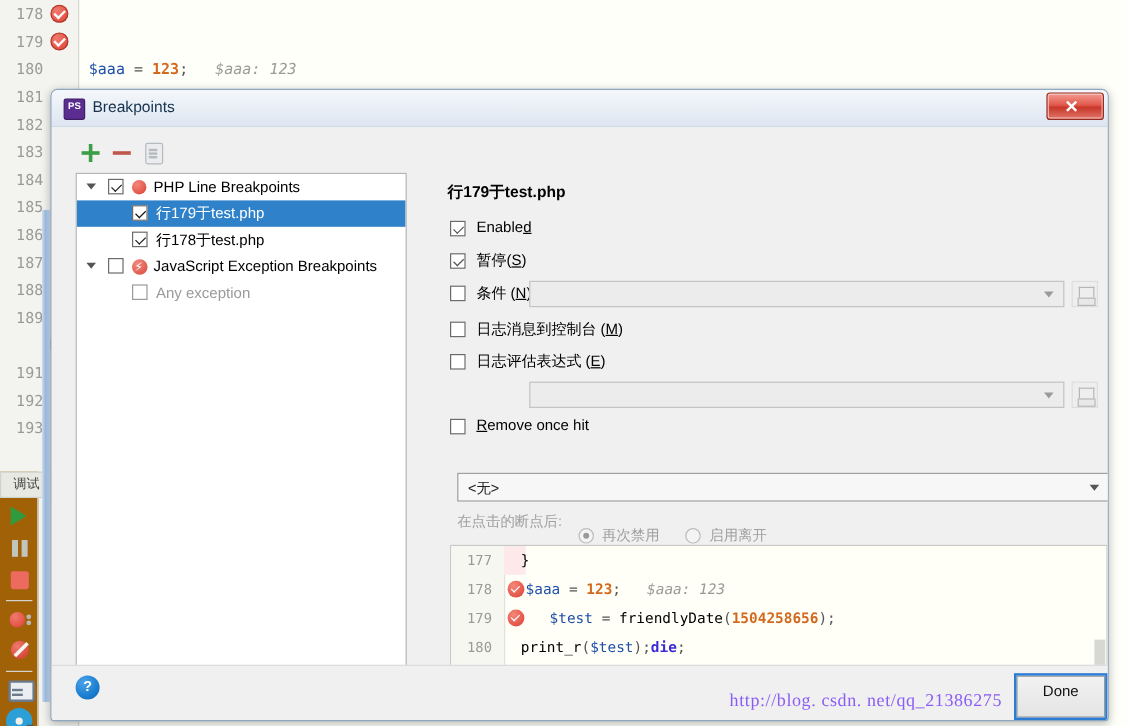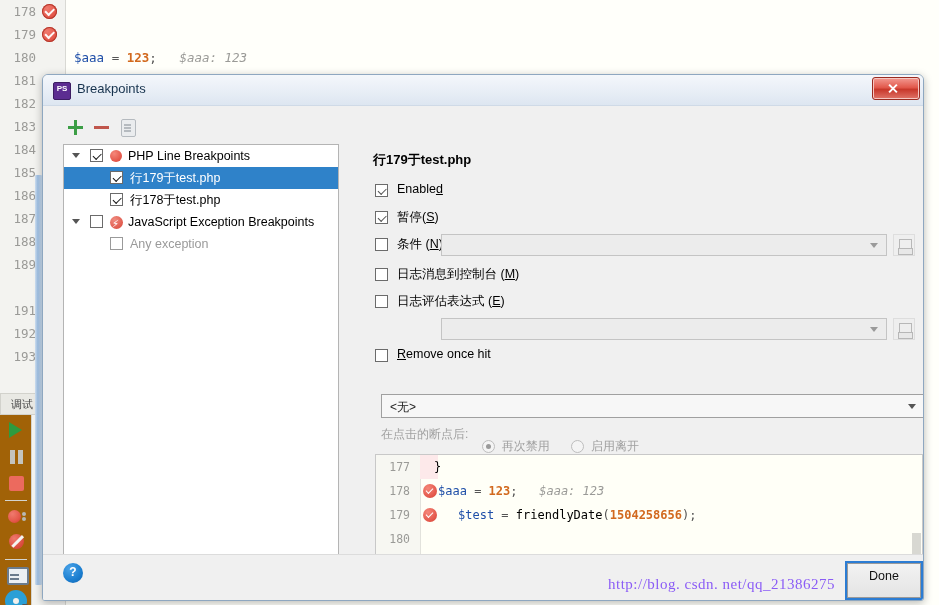--- a/index.html
+++ b/index.html
@@ -513,20 +513,21 @@
           <span class="pv-bp"></span>
           <span class="pv-code" style="left:62px;"><span class="tok-var">$aaa</span> <span class="tok-pun">=</span> <span class="tok-num">123</span><span class="tok-pun">;</span>   <span class="tok-cmt">$aaa: 123</span></span>
         </div>
         <div class="pv-line">
           <span class="pv-num">179</span>
           <span class="pv-bp"></span>
           <span class="pv-code" style="left:62px;margin-left:20px;"><span class="tok-var">$test</span> <span class="tok-pun">=</span> friendlyDate<span class="tok-pun">(</span><span class="tok-num">1504258656</span><span class="tok-pun">);</span></span>
         </div>
         <div class="pv-line">
           <span class="pv-num">180</span>
+          <span class="pv-code ind">print_r<span class="tok-pun">(</span><span class="tok-var">$test</span><span class="tok-pun">);</span><span class="tok-kw">die</span><span class="tok-pun">;</span></span>
         </div>
         <div class="pv-line">
           <span class="pv-num">181</span>
           <span class="pv-code ind"></span>
         </div>
         <div class="pv-line">
           <span class="pv-num">182</span>
           <span class="pv-code ind"></span>
         </div>
         <div class="pv-vscroll"></div>

